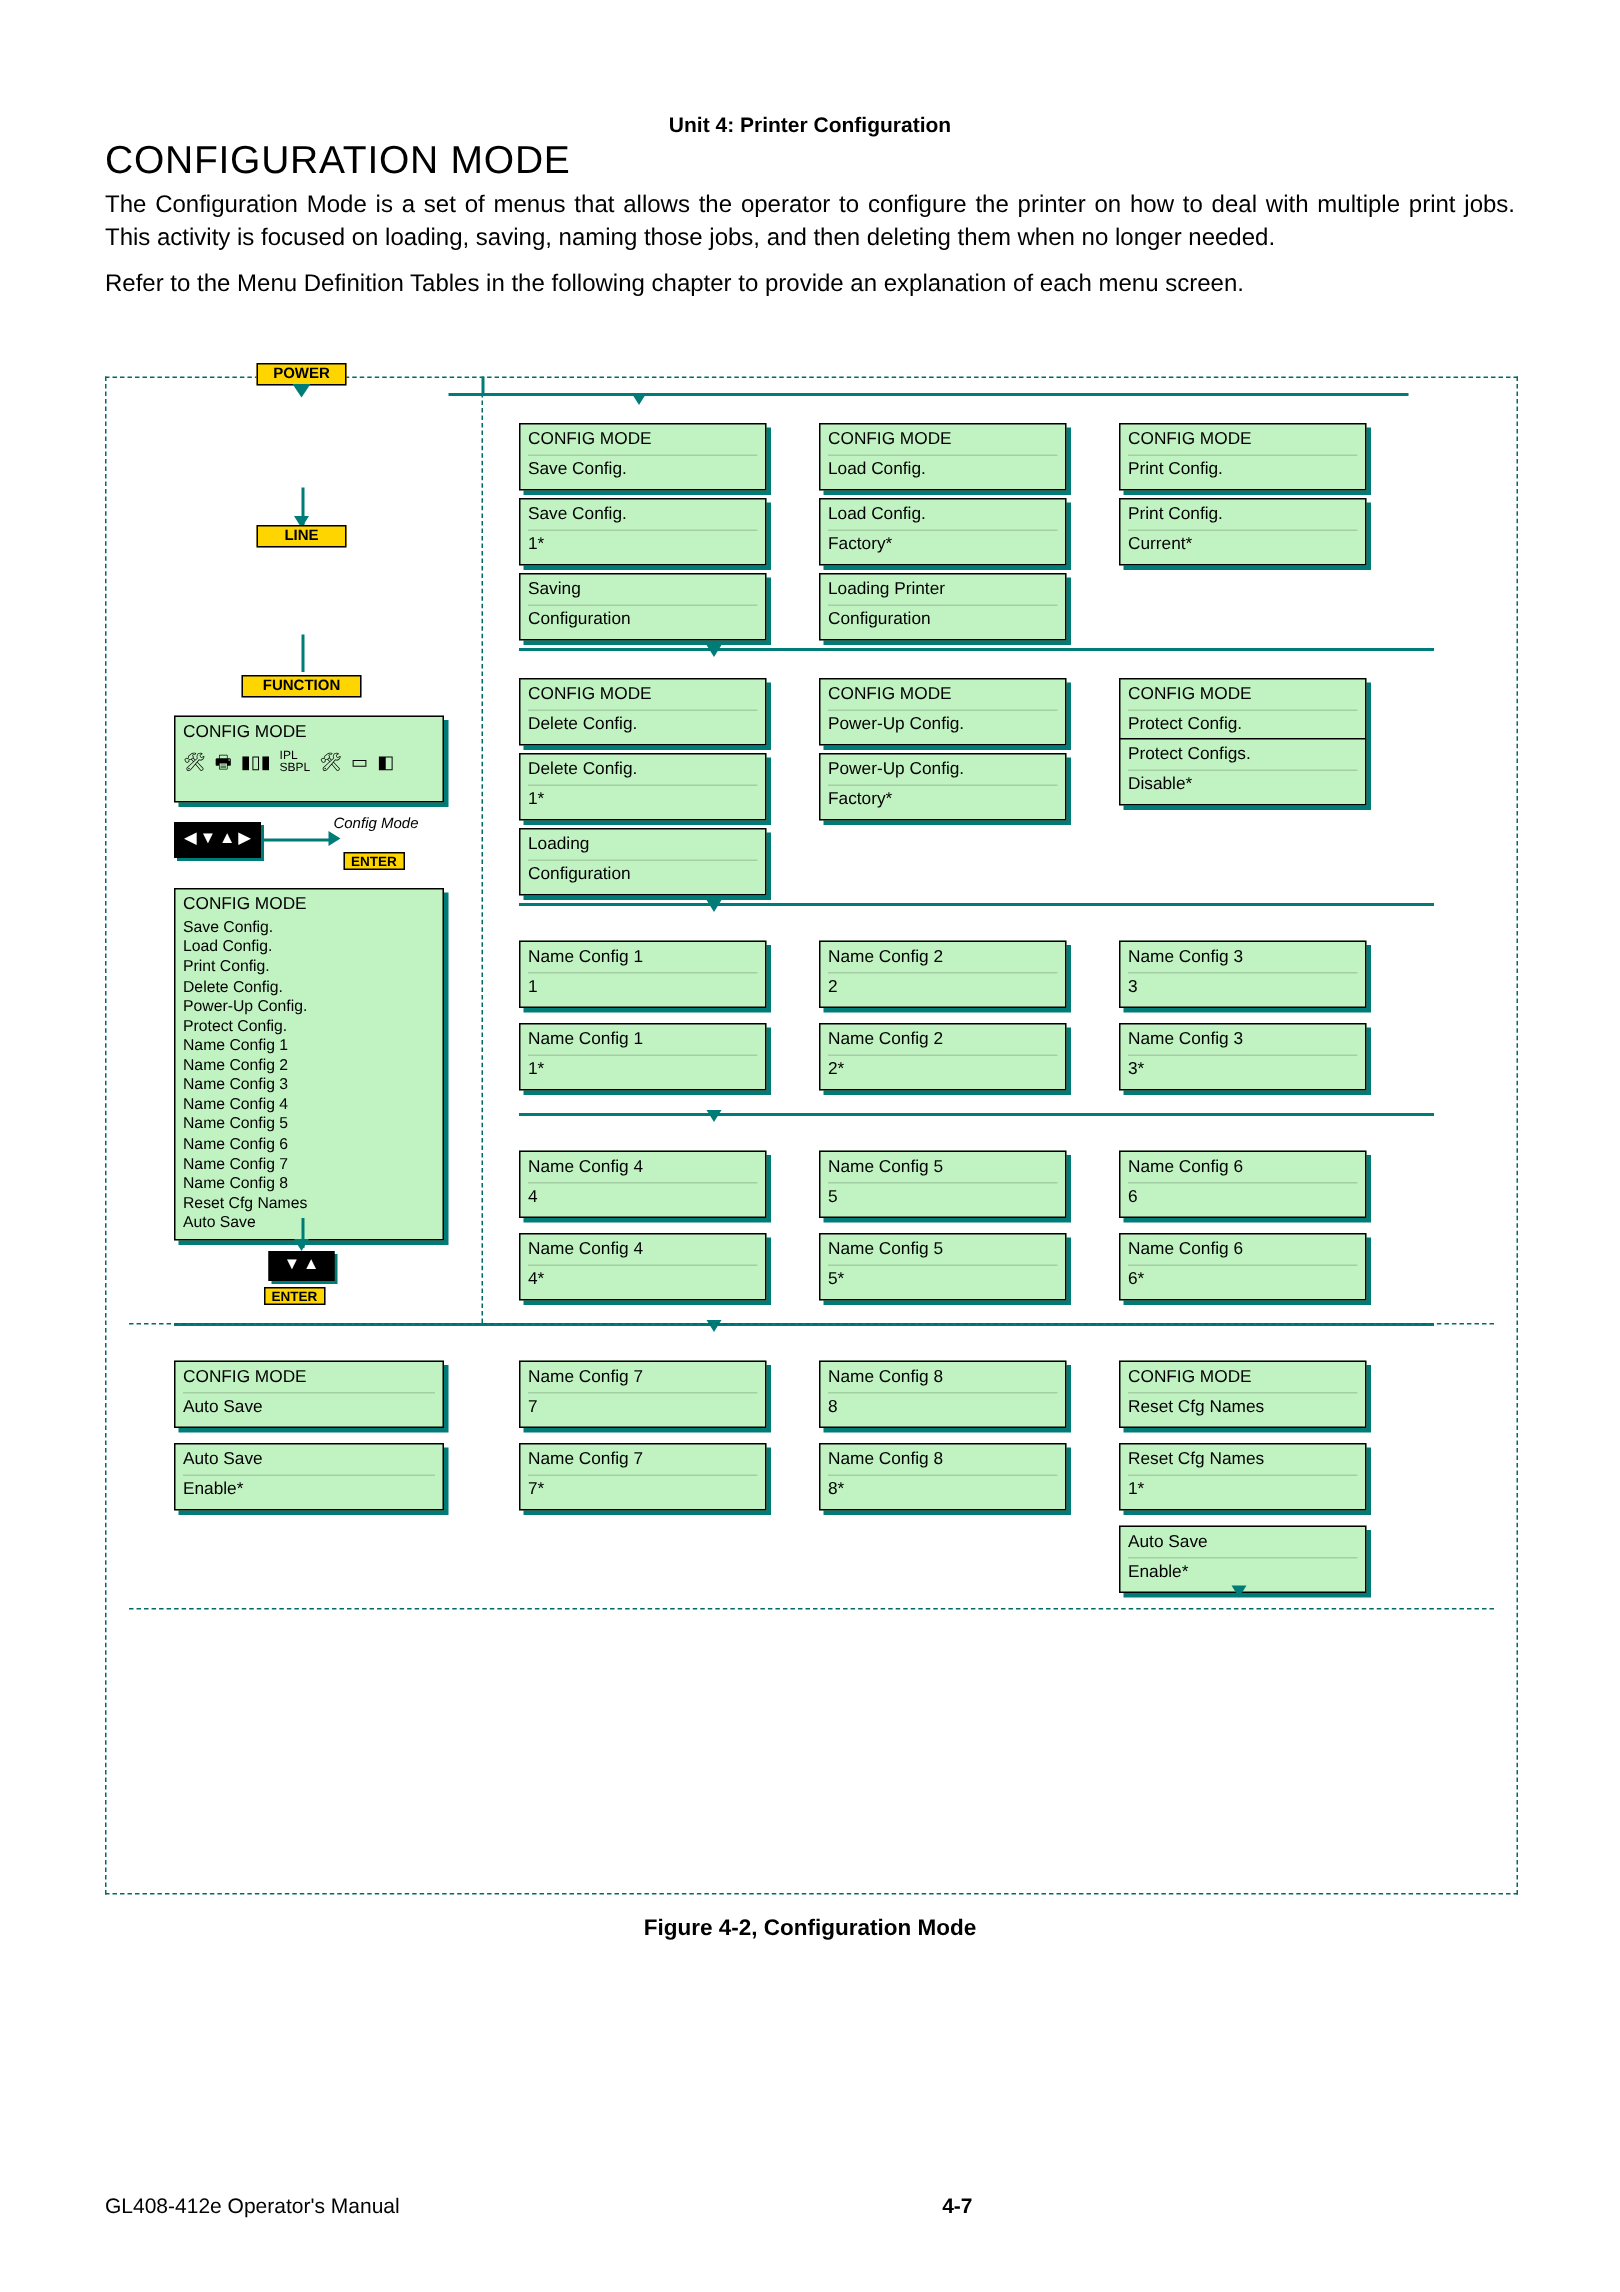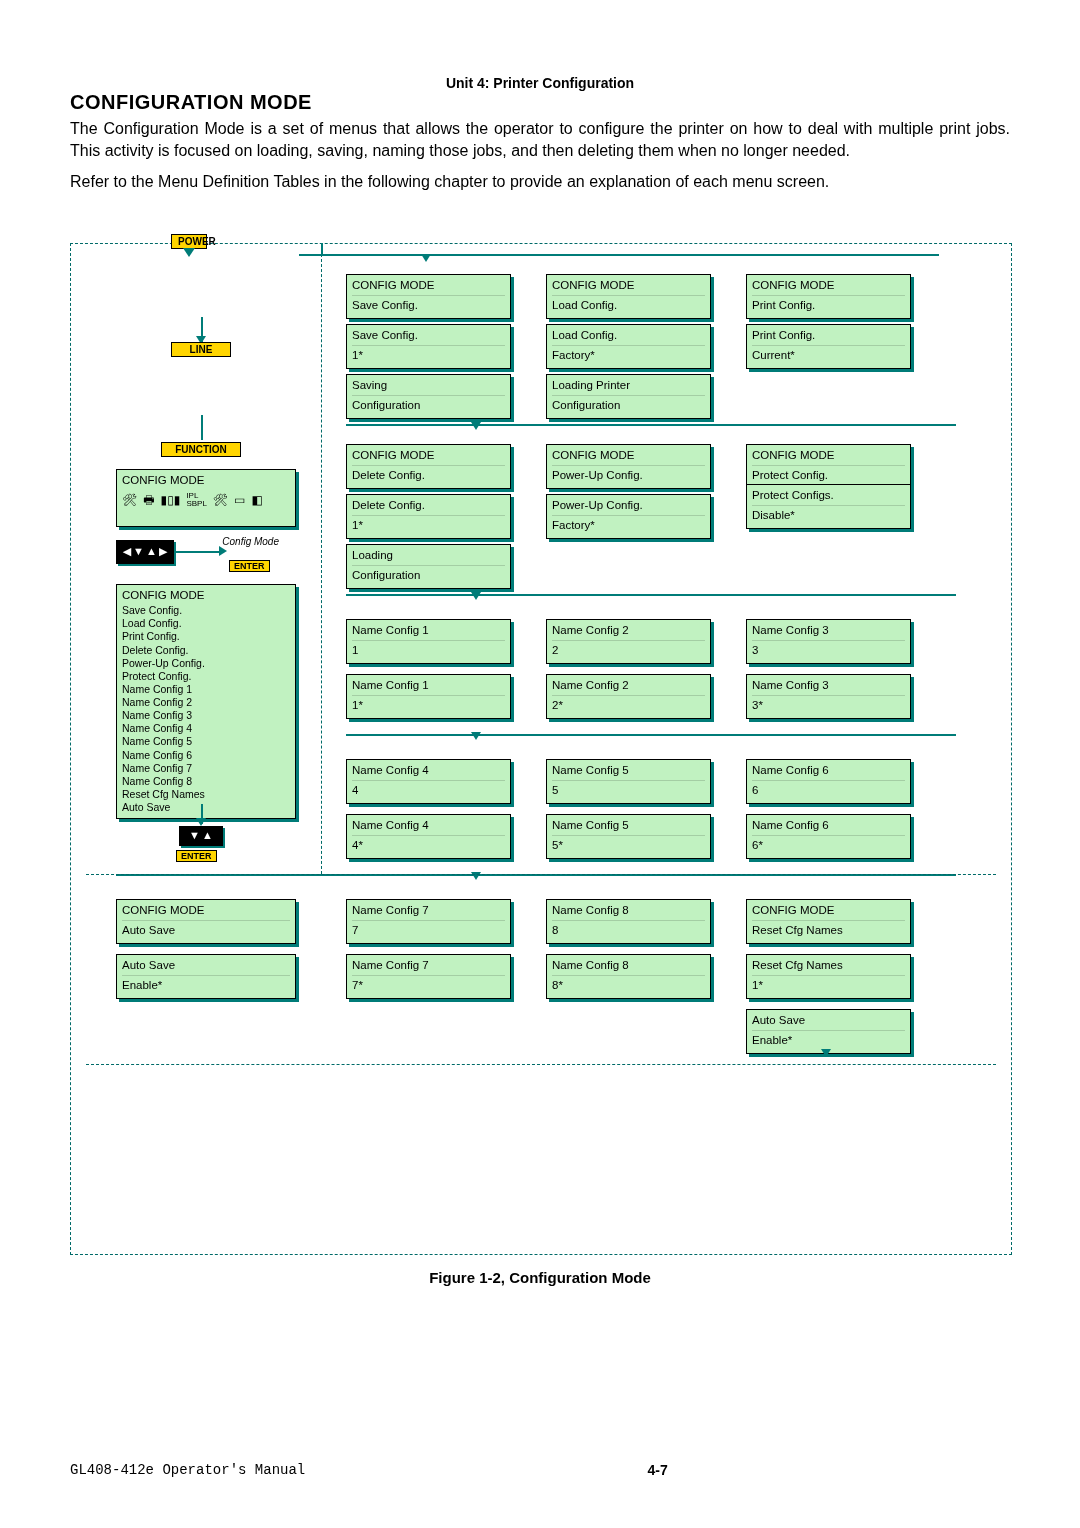--- a/index.html
+++ b/index.html
@@ -13,22 +13,22 @@
     background: #fff;
     color: #000;
     position: relative;
   }
   .unit-header {
     text-align: center;
     font-weight: bold;
     font-size: 14px;
   }
   h2.section-title {
-    font-size: 20px;
-    font-weight: bold;
+    font-size: 26px;
+    font-weight: normal;
     margin: 0 0 4px 0;
     letter-spacing: 0.5px;
   }
   p.body-text {
     font-size: 16px;
     margin: 0 0 10px 0;
     text-align: justify;
     line-height: 1.35;
   }
   .caption {
@@ -37,21 +37,21 @@
     font-size: 15px;
     margin-top: 14px;
   }
   .footer {
     position: absolute;
     bottom: 50px;
     left: 70px;
     right: 70px;
     font-size: 14px;
   }
-  .footer .manual { float: left; font-family: Liberation Mono, monospace; }
+  .footer .manual { float: left; }
   .footer .pageno { text-align: center; font-weight: bold; }
 
   
   .diagram {
     position: relative;
     width: 940px;
     height: 1010px;
     margin: 50px auto 0 auto;
     border: 1.6px dashed #006a68;
     font-size: 11px;
@@ -151,21 +151,21 @@
 <body>
 
 <div class="unit-header">Unit 4:  Printer Configuration</div>
 
 <h2 class="section-title">CONFIGURATION MODE</h2>
 <p class="body-text">The Configuration Mode is a set of menus that allows the operator to configure the printer on how to deal with multiple print jobs. This activity is focused on loading, saving, naming those jobs, and then deleting them when no longer needed.</p>
 <p class="body-text">Refer to the Menu Definition Tables in the following chapter to provide an explanation of each menu screen.</p>
 
 <div class="diagram">
 
-  <div class="box key arrow-down" style="left:100px; top:-10px; width:36px;">POWER</div>
+  <div class="box key arrow-down" style="left:100px; top:-10px; width:60px;">POWER</div>
 
 
   <div class="vline" style="left:130px; top:73px; height:25px;"></div>
   <div class="tri-down" style="left:125px; top:92px;"></div>
   <div class="box key" style="left:100px; top:98px; width:60px;">LINE</div>
 
 
   <div class="vline" style="left:130px; top:171px; height:25px;"></div>
   <div class="box key" style="left:90px; top:198px; width:80px;">FUNCTION</div>
 
@@ -396,18 +396,18 @@
   <div style="position:absolute; left:250px; top:10px; height:620px; border-left:1.4px dashed #006a68;"></div>
   <div style="position:absolute; left:15px; top:630px; width:910px; border-top:1.4px dashed #006a68;"></div>
   <div style="position:absolute; left:15px; top:820px; width:910px; border-top:1.4px dashed #006a68;"></div>
 
   <div class="vline" style="left:250px; top:-1px; height:11px;"></div>
   <div class="hline" style="left:228px; top:10px; width:640px;"></div>
   <div class="tri-down" style="left:350px; top:10px;"></div>
 
 </div>
 
-<div class="caption">Figure 1-2, Configuration Mode</div>
+<div class="caption">Figure 4-2, Configuration Mode</div>
 
 <div class="footer">
   <span class="manual">GL408-412e Operator's Manual</span>
   <div class="pageno">4-7</div>
 </div>
 
 </body></html>

